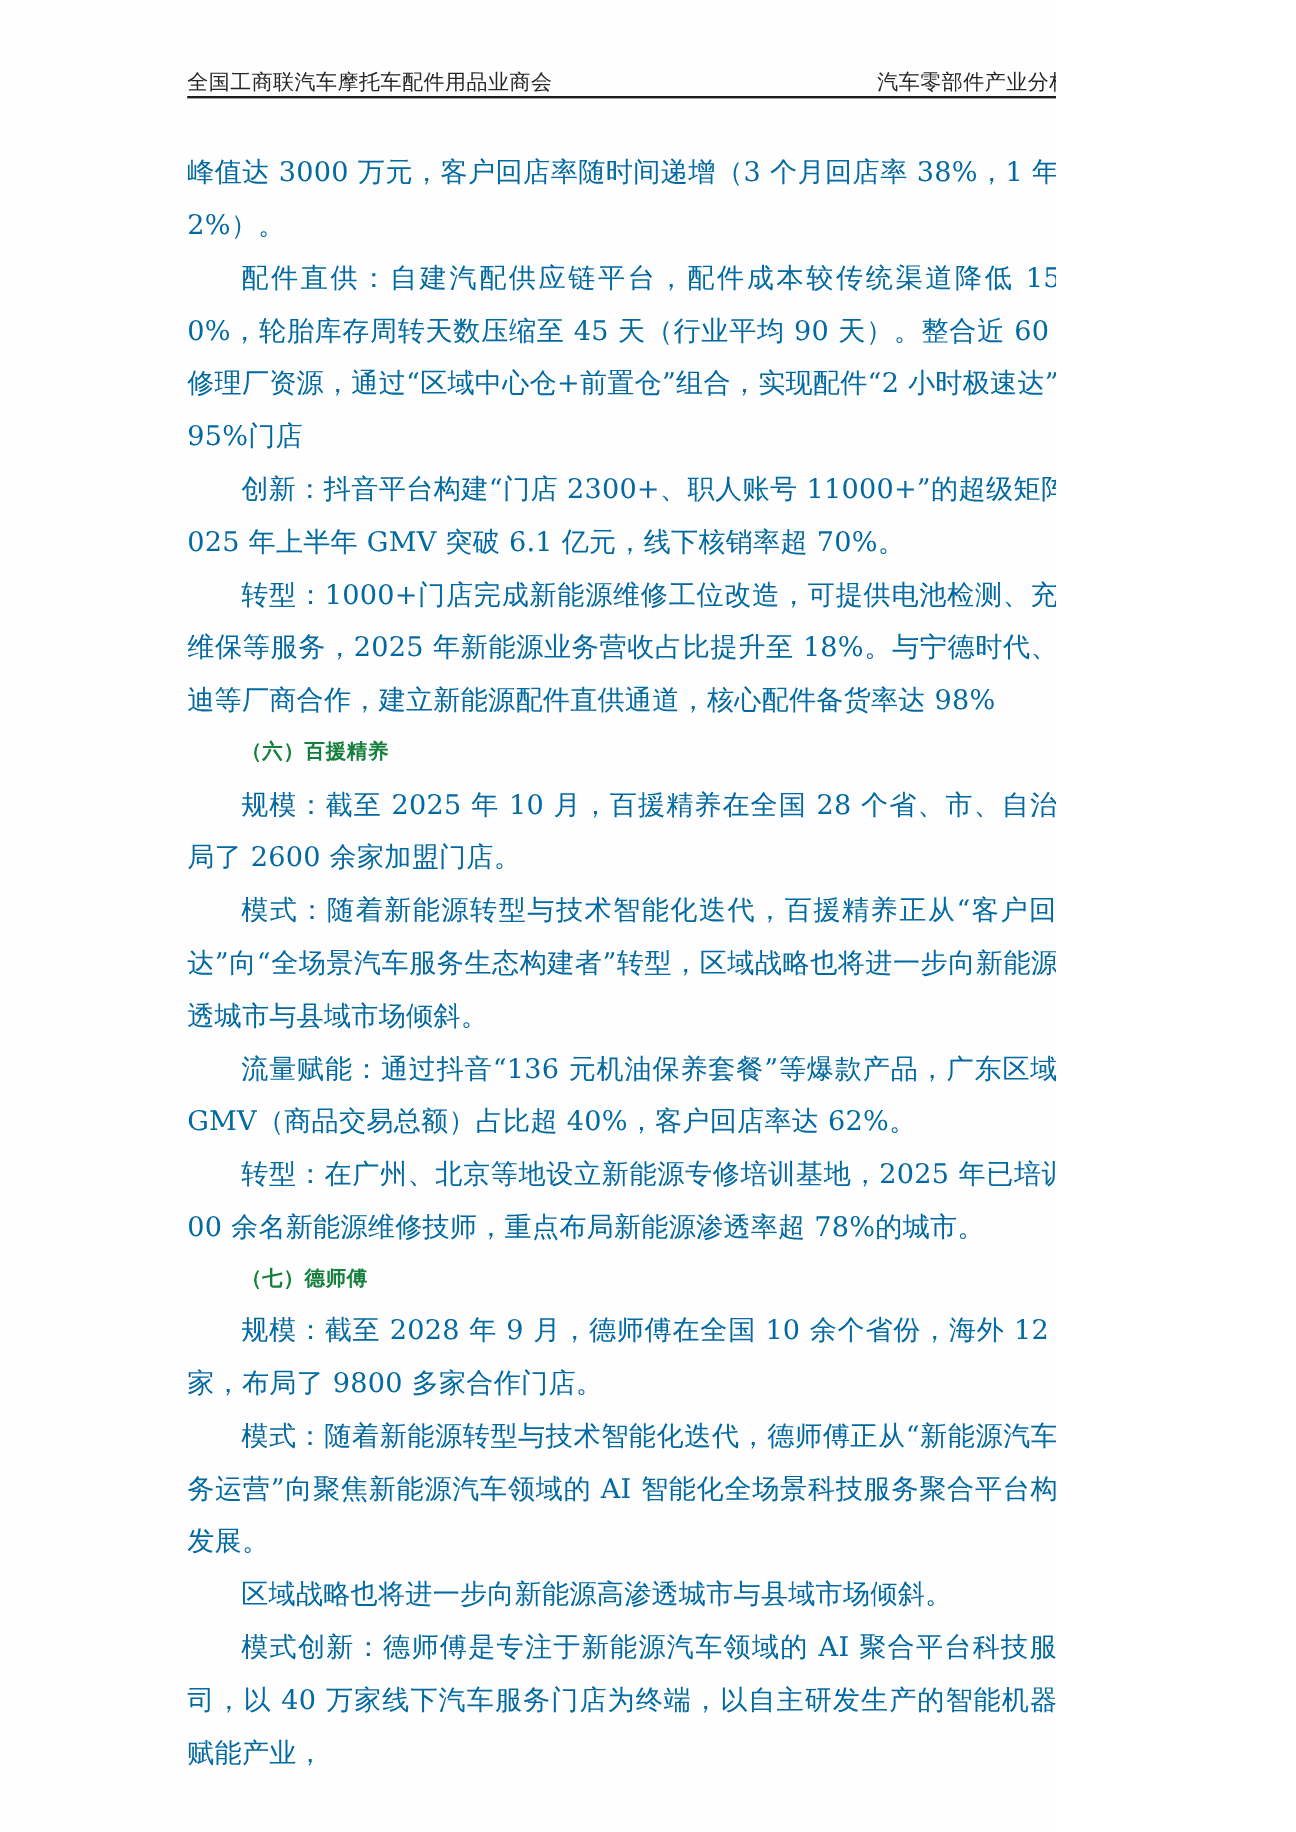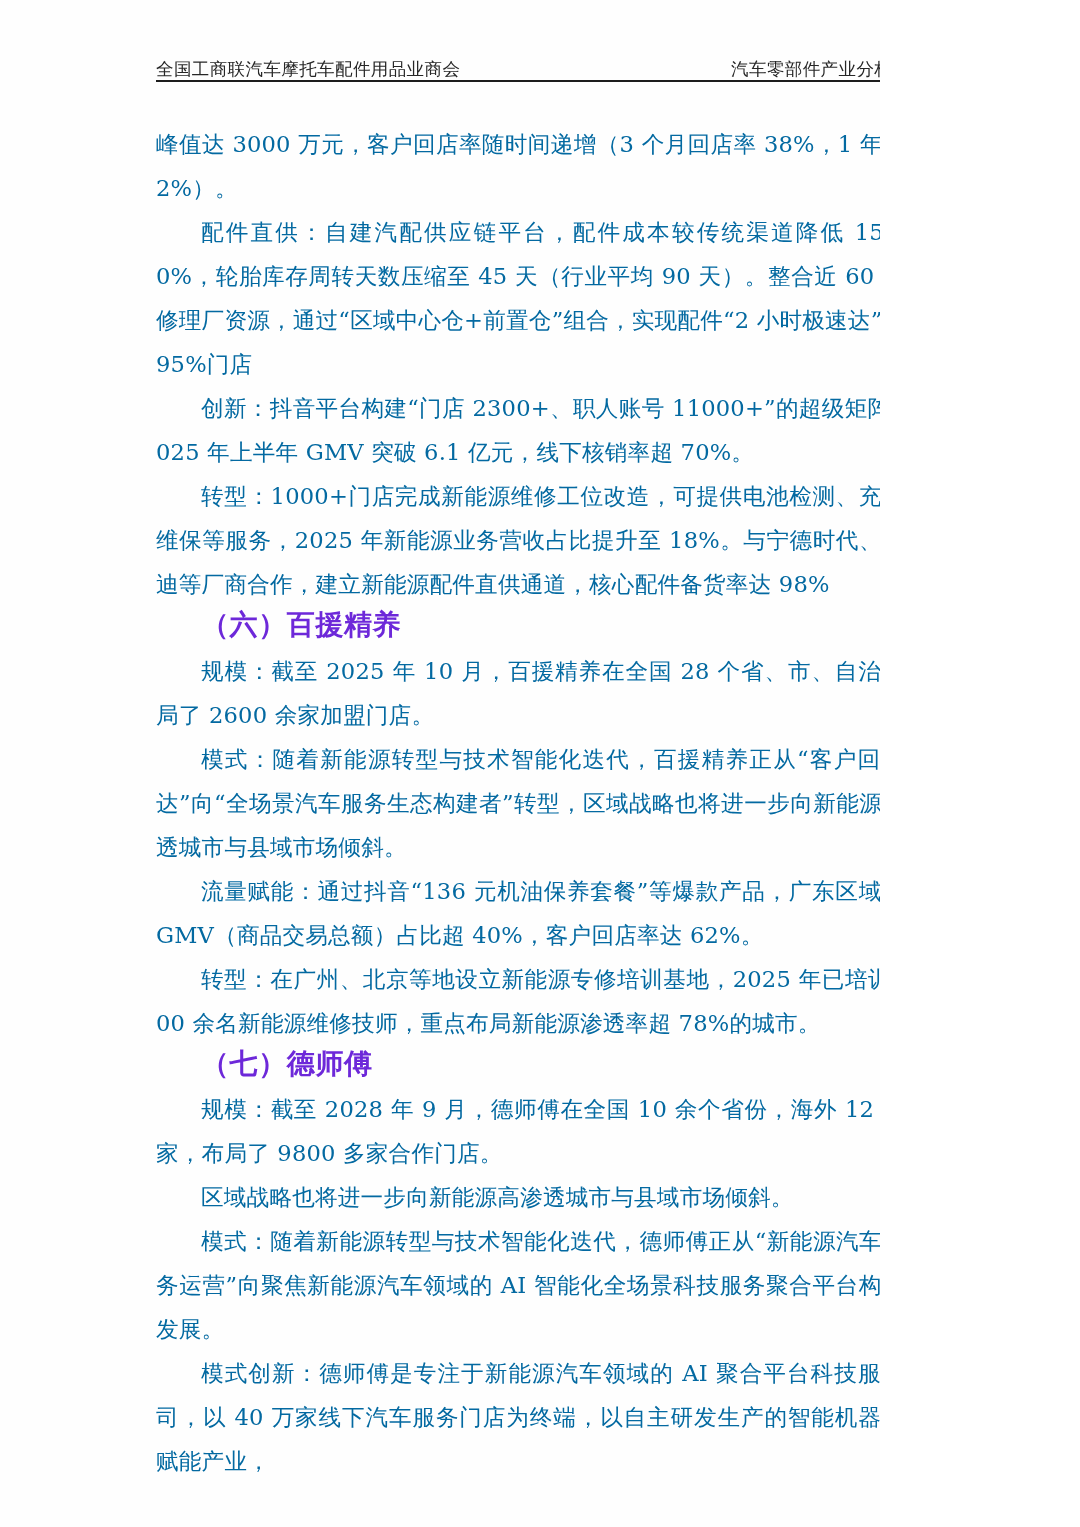--- a/index.html
+++ b/index.html
@@ -67,28 +67,28 @@
   }
   .para.indent {
     text-indent: 45px;
   }
   .para.last-line-left {
     text-align-last: left;
   }
 
   
   .heading {
-    font-family: Liberation Mono, monospace;
-    font-size: 28px;
+    font-family: Liberation Serif, serif;
+    font-size: 17px;
     font-weight: bold;
     line-height: 42.6px;
     letter-spacing: 0.6px;
     margin: 0;
     text-indent: 45px;
-    color: #6d28d9;
+    color: #15803d;
   }
 
   
   .page-number {
     position: absolute;
     left: 0;
     top: 1432px;
     width: 1080px;
     text-align: center;
     font-family: "DejaVu Sans", "Liberation Sans", sans-serif;
@@ -126,22 +126,22 @@
 
 
     <p class="para indent">流量赋能：通过抖音“136 元机油保养套餐”等爆款产品，广东区域线上 GMV（商品交易总额）占比超 40%，客户回店率达 62%。</p>
 
     <p class="para indent">转型：在广州、北京等地设立新能源专修培训基地，2025 年已培训 3000 余名新能源维修技师，重点布局新能源渗透率超 78%的城市。</p>
 
     <h2 class="heading">（七）德师傅</h2>
 
     <p class="para indent">规模：截至 2028 年 9 月，德师傅在全国 10 余个省份，海外 12 个国家，布局了 9800 多家合作门店。</p>
 
+    <p class="para indent">模式：随着新能源转型与技术智能化迭代，德师傅正从“新能源汽车全服务运营”向聚焦新能源汽车领域的 AI 智能化全场景科技服务聚合平台构建者发展。</p>
+
     <p class="para indent">区域战略也将进一步向新能源高渗透城市与县域市场倾斜。</p>
-
-    <p class="para indent">模式：随着新能源转型与技术智能化迭代，德师傅正从“新能源汽车全服务运营”向聚焦新能源汽车领域的 AI 智能化全场景科技服务聚合平台构建者发展。</p>
 
     <p class="para indent last-line-left">模式创新：德师傅是专注于新能源汽车领域的 AI 聚合平台科技服务公司，以 40 万家线下汽车服务门店为终端，以自主研发生产的智能机器人为赋能产业，</p>
 
   </div>
 
 
 </div>
 
 </body></html>

